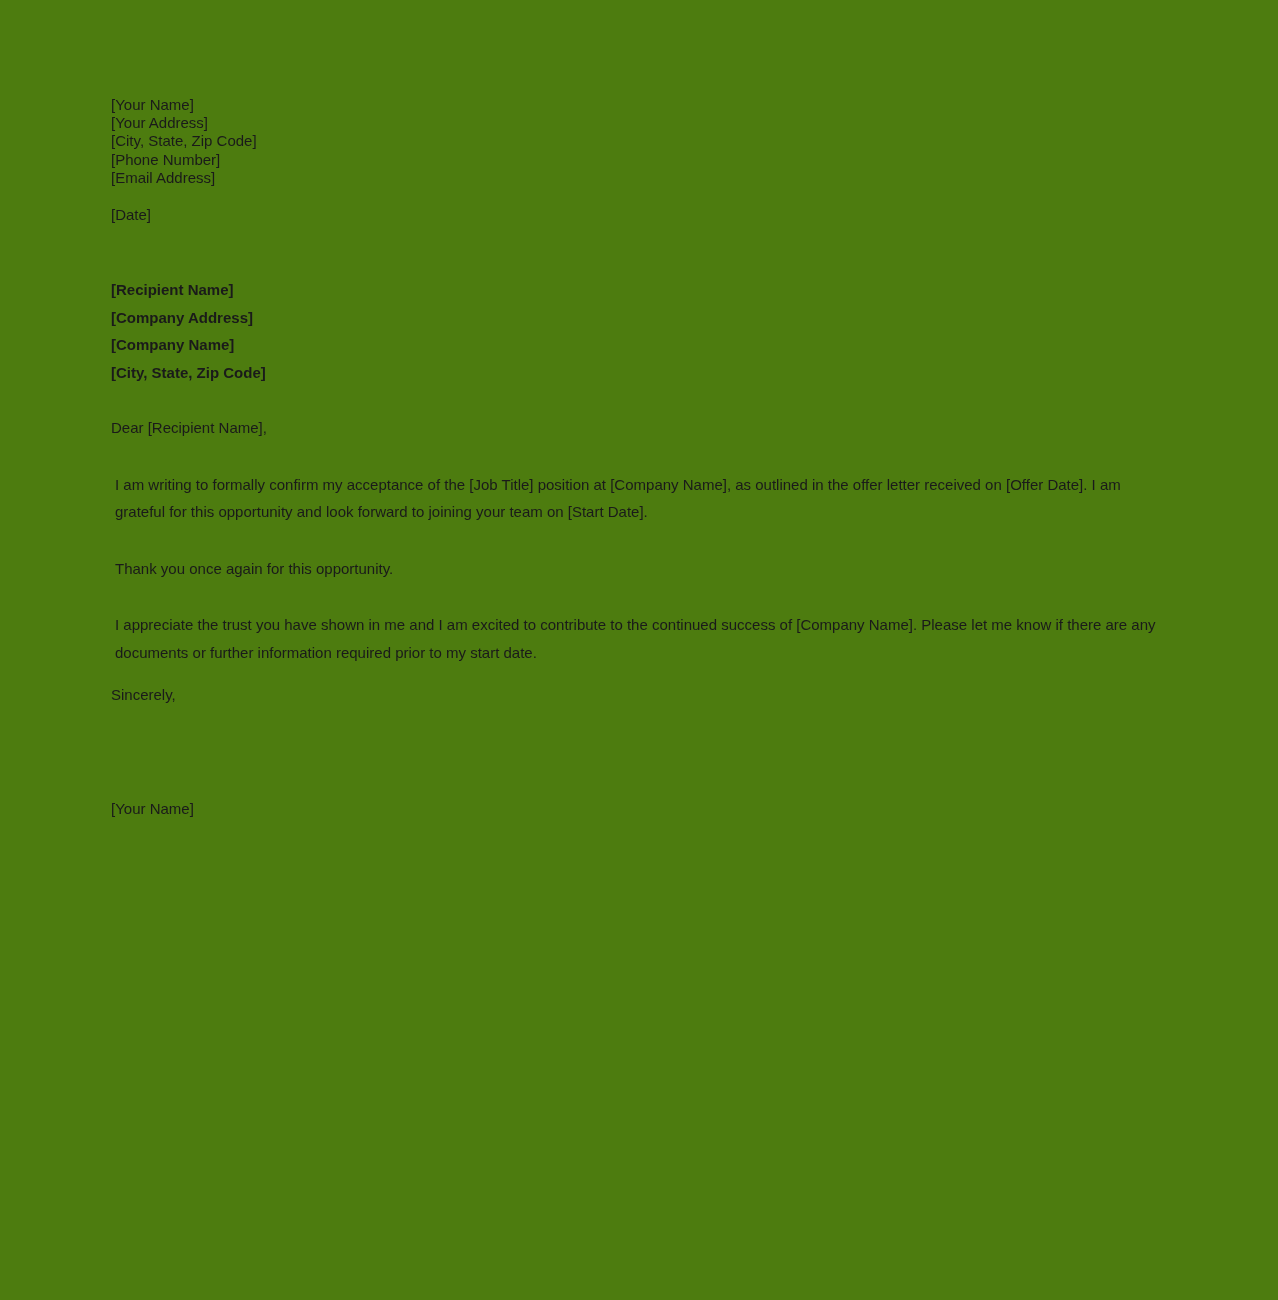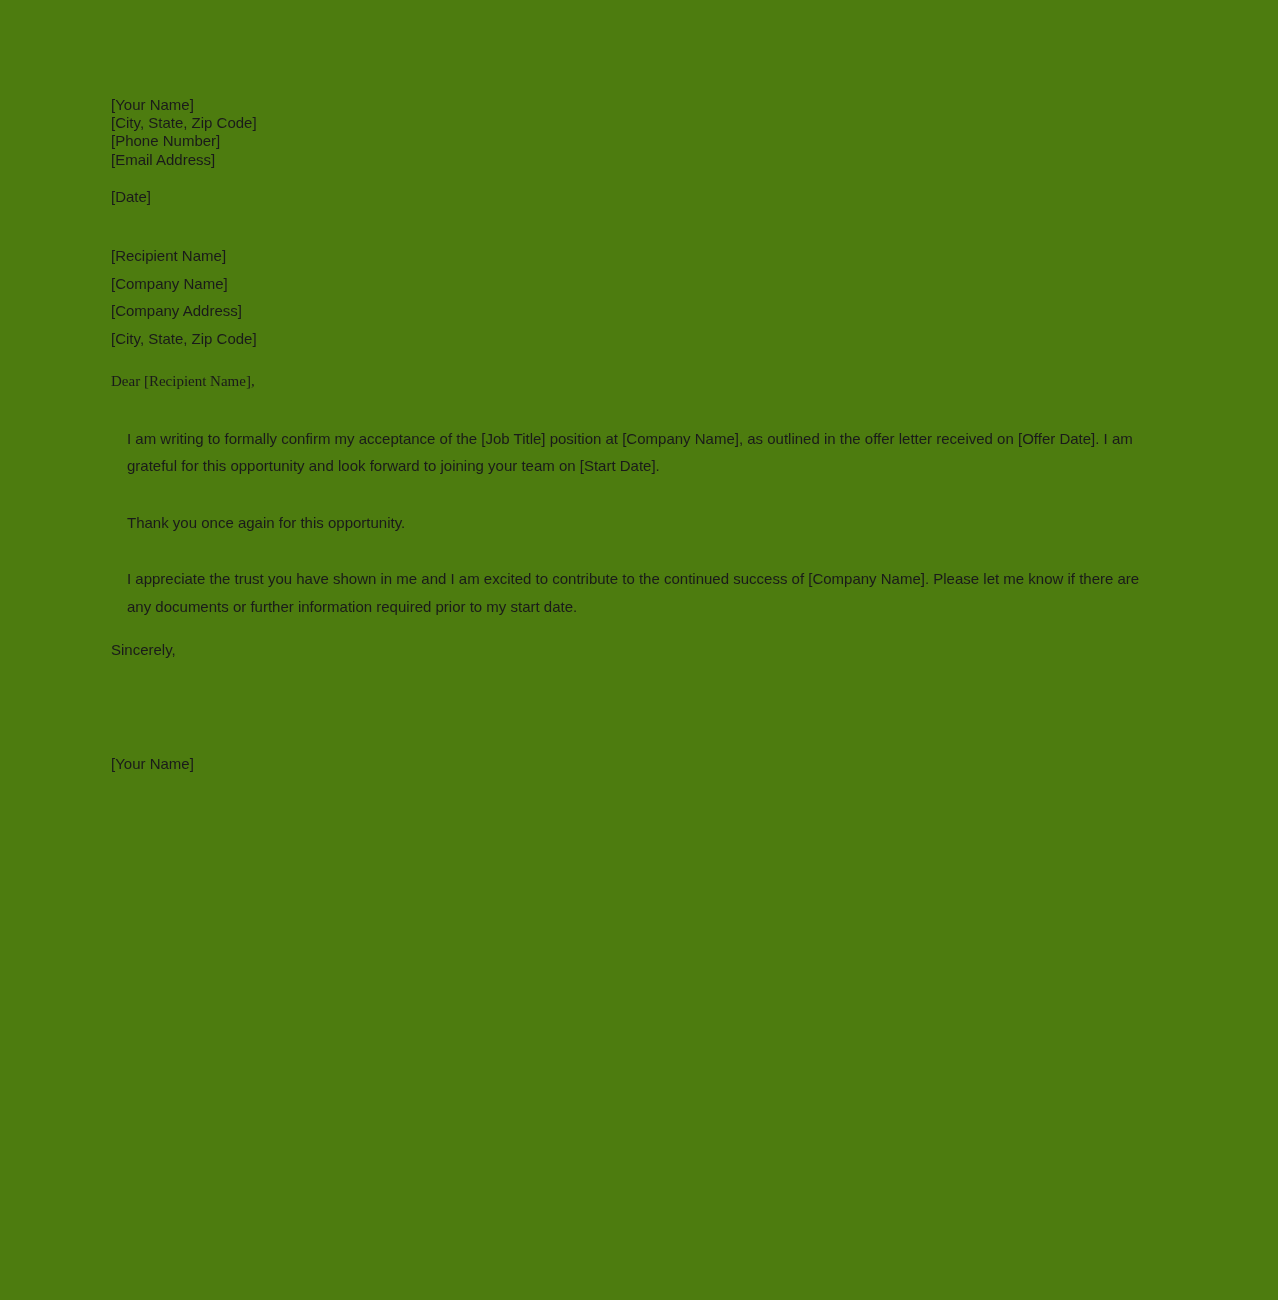--- a/index.html
+++ b/index.html
@@ -56,39 +56,39 @@
     margin-top: 19px;
   }
   .date-line {
     display: block;
     line-height: 18.2px;
     white-space: pre;
   }
 
   
   .recipient-block {
-    margin-top: 36px;
+    margin-top: 52px;
+    font-weight: bold;
   }
   .recipient-line {
     display: block;
     line-height: 27.5px;
     white-space: pre;
   }
 
   
   .salutation {
-    margin-top: 16px;
+    margin-top: 28px;
     line-height: 27.5px;
     white-space: pre;
-    font-family: Liberation Serif, serif;
   }
 
   
   .body-paragraph {
-    margin: 16px;
+    margin: 4px;
     margin-top: 29px;
     line-height: 27.5px;
     text-align: left;
   }
 
   
   .closing {
     margin-top: 15px;
     line-height: 27.5px;
     white-space: pre;
@@ -104,33 +104,34 @@
   }
 </style>
 </head>
 <body>
 
 <div class="page">
   <div class="letter">
 
     <div class="sender-block">
       <span class="sender-line">[Your Name]</span>
+      <span class="sender-line">[Your Address]</span>
       <span class="sender-line">[City, State, Zip Code]</span>
       <span class="sender-line">[Phone Number]</span>
       <span class="sender-line">[Email Address]</span>
     </div>
 
     <div class="date-block">
       <span class="date-line">[Date]</span>
     </div>
 
     <div class="recipient-block">
       <span class="recipient-line">[Recipient Name]</span>
+      <span class="recipient-line">[Company Address]</span>
       <span class="recipient-line">[Company Name]</span>
-      <span class="recipient-line">[Company Address]</span>
       <span class="recipient-line">[City, State, Zip Code]</span>
     </div>
 
     <div class="salutation">Dear [Recipient Name],</div>
 
     <p class="body-paragraph">I am writing to formally confirm my acceptance of the [Job Title] position at [Company Name], as outlined in the offer letter received on [Offer Date]. I am grateful for this opportunity and look forward to joining your team on [Start Date].</p>
     <p class="body-paragraph">Thank you once again for this opportunity.</p>
     <p class="body-paragraph">I appreciate the trust you have shown in me and I am excited to contribute to the continued success of [Company Name]. Please let me know if there are any documents or further information required prior to my start date.</p>
 
     <div class="closing">Sincerely,</div>

